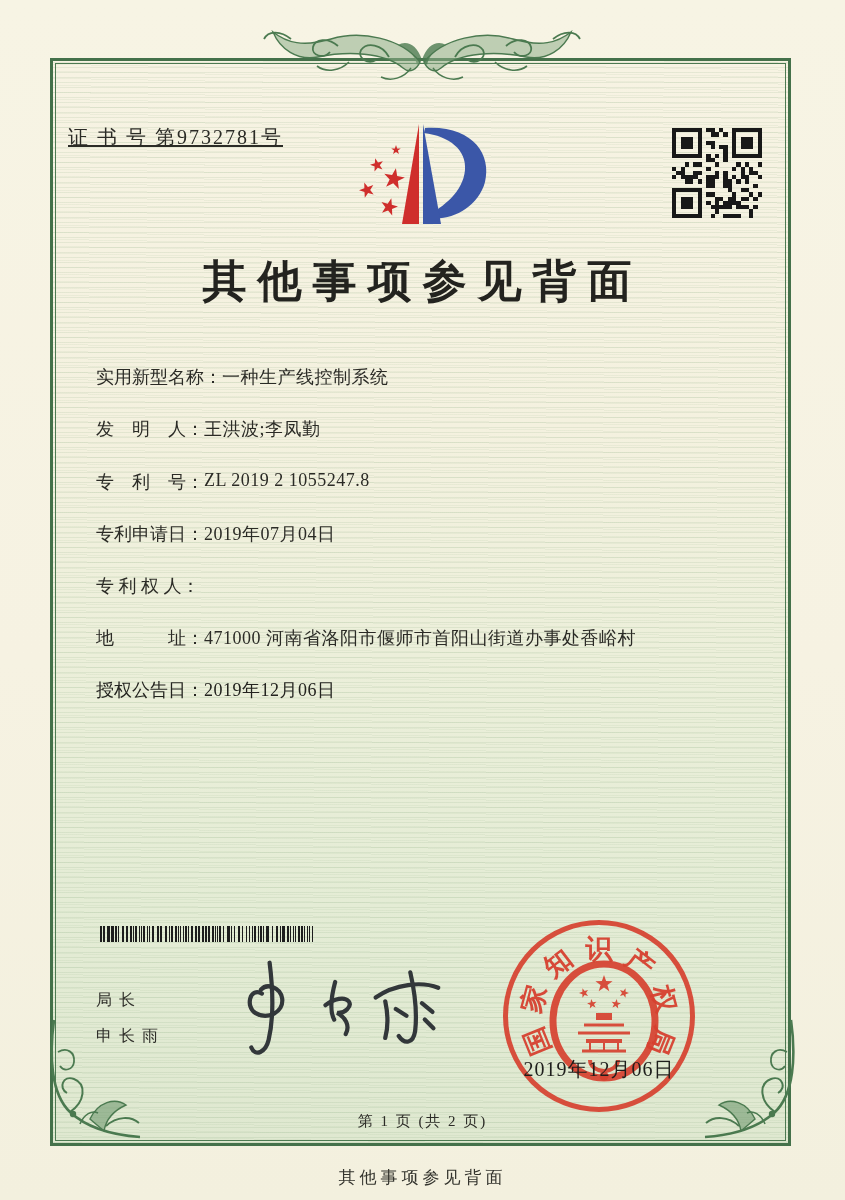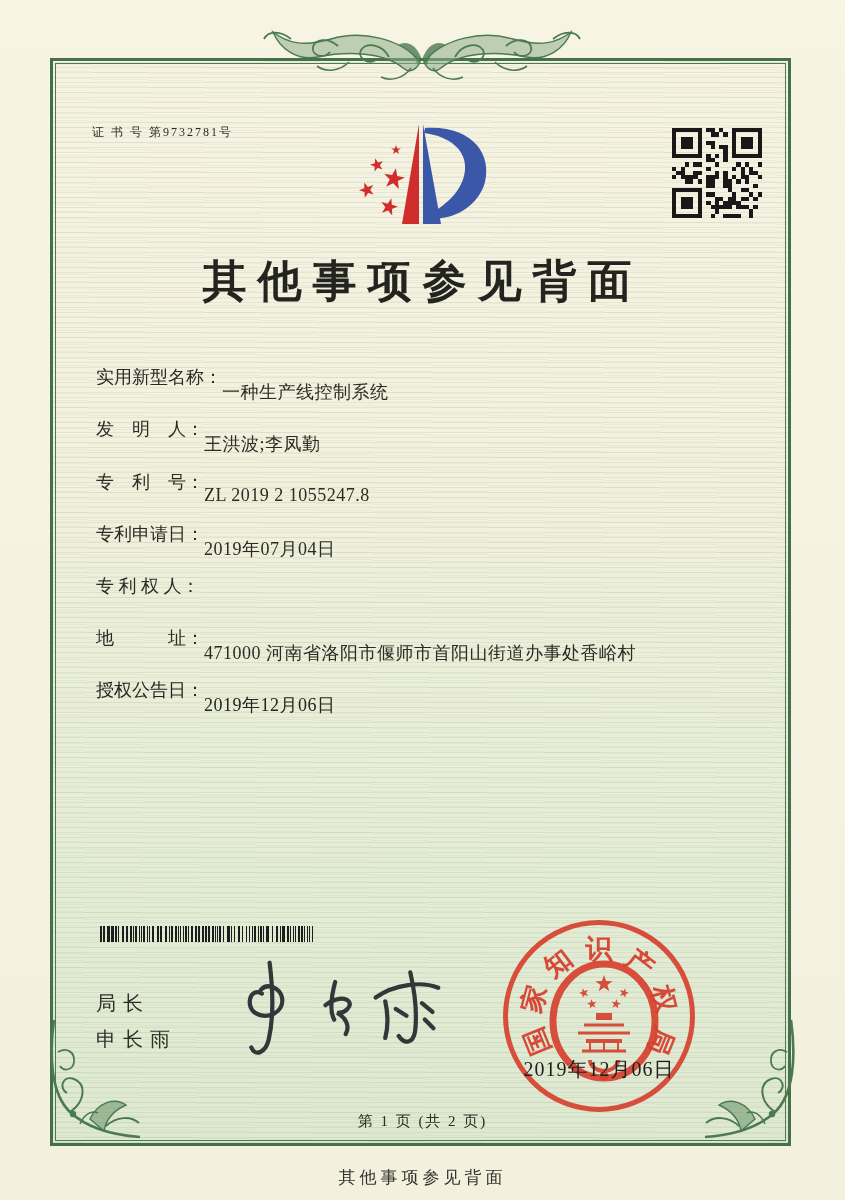--- a/index.html
+++ b/index.html
@@ -9,34 +9,34 @@
         background:linear-gradient(180deg,#f7f4e4 0%,#f6f2e2 55%,#f3f0de 100%);}
   
   .frame{position:absolute;left:50px;top:58px;width:741px;height:1088px;
          border:3px solid #44714a;box-sizing:border-box;
          background:
            repeating-linear-gradient(0deg, rgba(120,160,115,.14) 0 1px, rgba(0,0,0,0) 1px 5px),
            repeating-linear-gradient(1deg, rgba(140,175,130,.10) 0 1px, rgba(0,0,0,0) 1px 7px),
            linear-gradient(180deg,#f7f3e3 0%,#f4f1df 34%,#ecefda 55%,#e4ecd5 78%,#dfe8d0 100%);}
   .frame::before{content:"";position:absolute;inset:2px;border:1px solid #4d7a52;pointer-events:none;}
   .abs{position:absolute;}
-  .cert-no{left:92px;top:124px;font-size:12px;letter-spacing:2px;color:#2b2b26;}
+  .cert-no{left:68px;top:124px;font-size:20px;letter-spacing:2px;color:#2b2b26;text-decoration:underline;}
   .title{left:0;top:252px;width:845px;text-align:center;font-size:44px;font-weight:bold;
          letter-spacing:11px;color:#23231f;}
   .field-row{left:96px;width:660px;font-size:18px;display:flex;color:#2b2b26;}
   .field-label{flex:0 0 auto;white-space:pre;}
-  .field-value{white-space:pre;letter-spacing:.5px;margin-top:15px;}
+  .field-value{white-space:pre;letter-spacing:.5px;}
   .grant-row{left:96px;width:680px;font-size:18px;display:flex;}
   .grant-no{position:absolute;left:331px;top:0;display:flex;white-space:pre;}
   .paras{left:96px;top:716px;width:656px;font-size:18px;line-height:37px;text-align:justify;color:#30302a;}
   .paras p{margin:0;text-indent:2em;}
   .barcode{left:100px;top:926px;width:218px;height:16px;display:flex;align-items:stretch;}
   .barcode div{background:#1d1d1d;}
   .signer{left:96px;font-family:Liberation Mono, monospace;
-          font-size:20px;letter-spacing:7px;color:#2e2e29;}
+          font-size:16px;letter-spacing:7px;color:#2e2e29;}
   .seal{left:503px;top:920px;width:192px;height:192px;border:5px solid rgba(214,64,47,.92);
         border-radius:50%;box-sizing:border-box;}
   .seal-char{position:absolute;width:30px;height:30px;line-height:30px;text-align:center;
              font-size:27px;font-weight:bold;color:rgba(214,64,47,.95);}
   .seal-date{left:497px;top:1056px;width:204px;text-align:center;font-size:20px;
              letter-spacing:1px;color:#1e1e1c;}
   .page-info{left:0;top:1112px;width:845px;text-align:center;font-size:15px;letter-spacing:2px;color:#2b2b26;}
   .back-note{left:0;top:1166px;width:845px;text-align:center;font-size:17px;letter-spacing:4px;color:#33332d;}
   svg{display:block;}
 </style>

